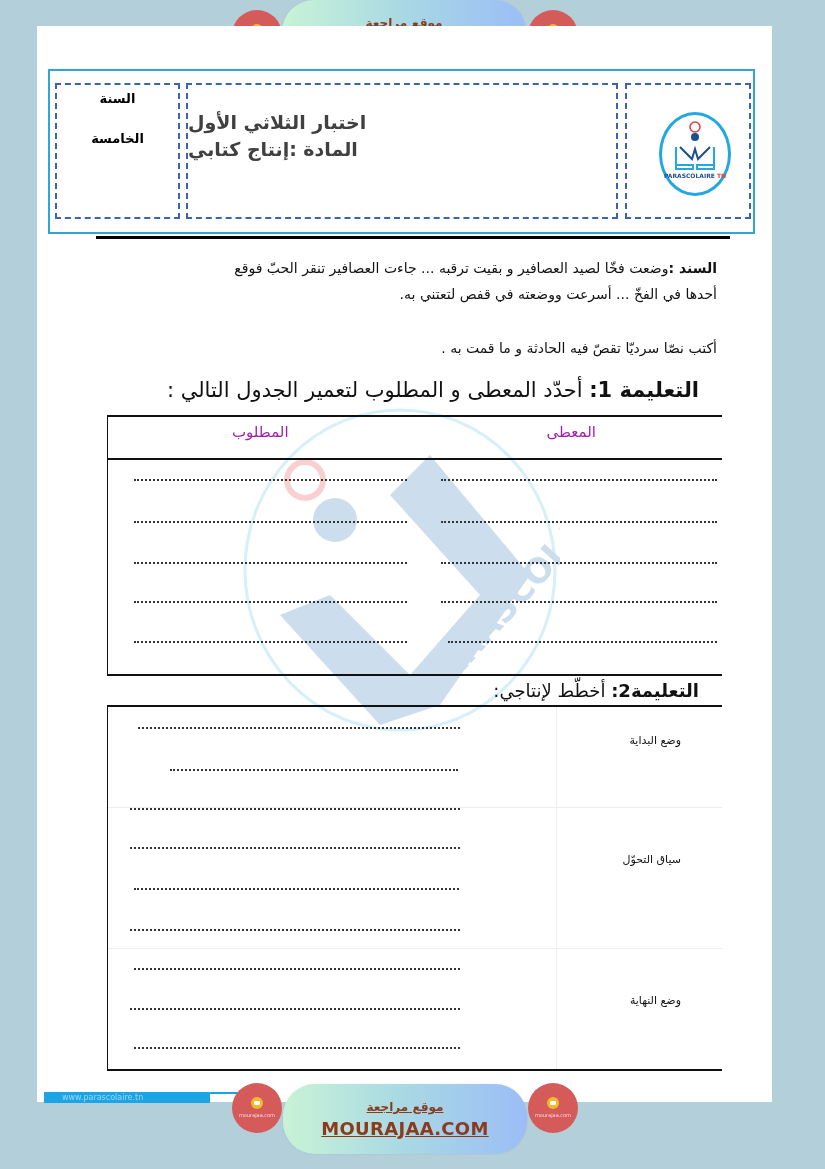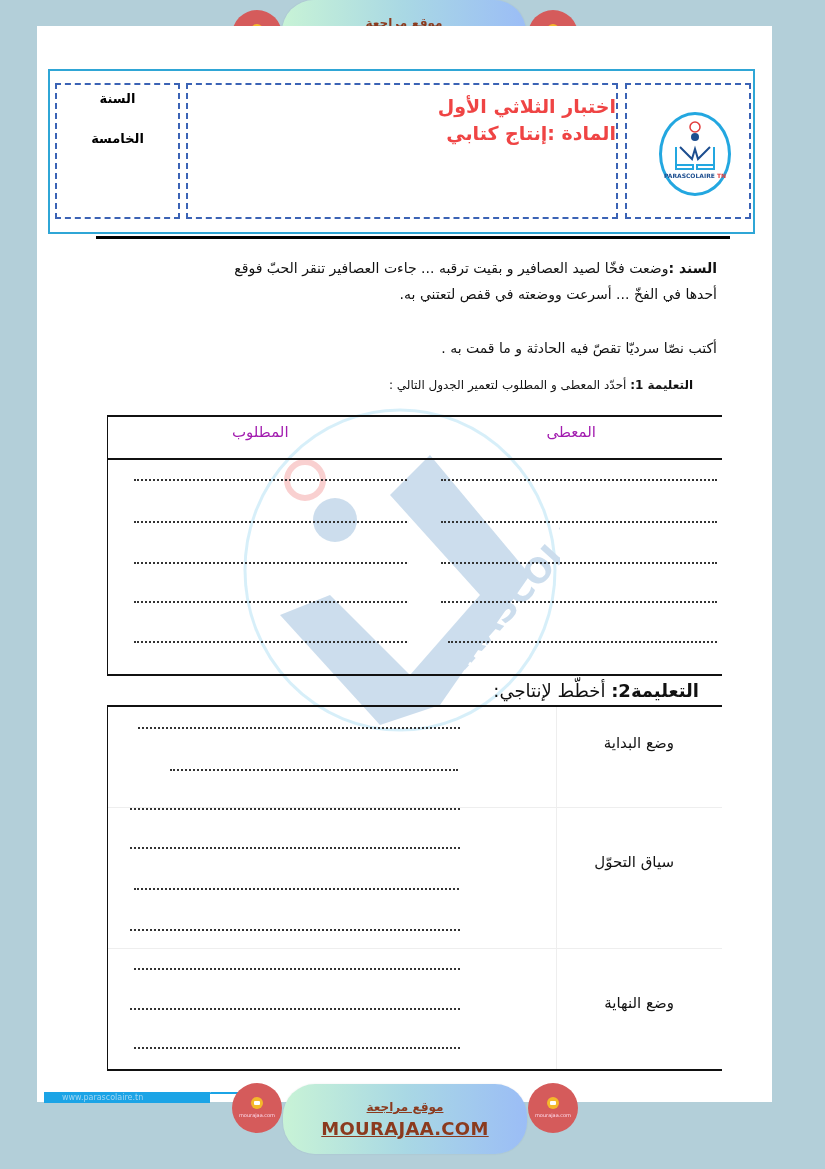--- a/index.html
+++ b/index.html
@@ -45,21 +45,21 @@
   }
   .cell {
     position:absolute; top:12px; height:136px; border:2px dashed #3b63b5; box-sizing:border-box;
   }
   .cell.year { left:5px; width:125px; }
   .cell.title { left:136px; width:432px; }
   .cell.logo { left:575px; width:126px; }
   .year-text { text-align:center; font-weight:bold; font-size:13px; color:#000; direction:rtl; line-height:20px; }
   .year-text .l1 { margin-top:4px; }
   .year-text .l2 { margin-top:20px; }
-  .title-text { text-align:right; direction:rtl; font-weight:bold; font-size:19px; color:#ef4444; line-height:27px; margin-top:8px; }
+  .title-text { text-align:left; direction:rtl; font-weight:bold; font-size:19px; color:#404040; line-height:27px; margin-top:24px; }
   .logo-oval {
     position:absolute; left:32px; top:27px; width:72px; height:84px; border-radius:50%;
     border:3px solid #23a7e0; box-sizing:border-box; background:#fff;
   }
   .logo-oval .lt { position:absolute; bottom:14px; left:0; right:0; text-align:center; font-size:6px; font-weight:bold; color:#1d4e8f; }
   .logo-oval .lt b { color:#e23b3b; }
   .hr-black { position:absolute; left:96px; top:236px; width:634px; height:3px; background:#000; }
 
   
   .txt { position:absolute; right:108px; direction:rtl; font-family:"DejaVu Sans", sans-serif; font-size:14px; color:#111; white-space:nowrap; }
@@ -73,21 +73,21 @@
   }
   .tbl1 .headrow { position:absolute; left:0; right:0; top:0; height:41px; border-bottom:2px solid #111; }
   .tbl1 .hcell { position:absolute; top:6px; font-size:15px; color:#a21caf; direction:rtl; }
   .dots { position:absolute; height:0; border-top:2px dotted #333; }
 
   .tbl2 {
     position:absolute; left:107px; top:705px; width:615px; height:366px;
     border-top:2px solid #111; border-bottom:2px solid #111; border-left:1px solid #111;
     box-sizing:border-box;
   }
-  .tbl2 .label { position:absolute; font-size:15px; color:#111; direction:rtl; right:48px; }
+  .tbl2 .label { position:absolute; font-size:11px; color:#111; direction:rtl; right:41px; }
   .tbl2 .vsep { position:absolute; left:448px; top:0; bottom:0; width:1px; background:#eee; }
   .tbl2 .hsep { position:absolute; left:0; right:0; height:1px; background:#eee; }
 
   
   .wm { position:absolute; left:240px; top:405px; width:320px; height:335px; opacity:0.35; pointer-events:none; }
 
   .footer-bar {
     position:absolute; left:44px; top:1092px; width:166px; height:11px; background:#1ba4e6;
     color:#9fd6f3; font-size:8px; line-height:11px; overflow:hidden; padding-left:18px; box-sizing:border-box;
   }
@@ -147,21 +147,21 @@
   <ellipse cx="160" cy="165" rx="155" ry="160" fill="none" stroke="#8fd3f0" stroke-width="3"></ellipse>
   <circle cx="65" cy="75" r="18" fill="none" stroke="#f07a7a" stroke-width="6"></circle>
   <path d="M40 210 L140 320 L200 300 L290 170 L190 50 L150 90 L240 190 L170 270 L90 190 Z" fill="#6fa0cc"></path>
   <circle cx="95" cy="115" r="22" fill="#6fa0cc"></circle>
   <text x="150" y="290" font-family="DejaVu Sans, sans-serif" font-weight="bold" font-size="34" fill="#6fa0cc" transform="rotate(-48 180 240)">PARASCOLAIRE.TN</text>
 </svg>
 
 <div class="txt" style="top:260px;"><b>السند :</b><span>وضعت فخّا لصيد العصافير و بقيت ترقبه ... جاءت العصافير تنقر الحبّ فوقع</span></div>
 <div class="txt" style="top:286px;">أحدها في الفخّ ... أسرعت ووضعته في قفص لتعتني به.</div>
 <div class="txt" style="top:340px;">أكتب نصّا سرديّا تقصّ فيه الحادثة و ما قمت به .</div>
-<div class="txt" style="top:378px; right:132px; font-size:12px;"><b>التعليمة 1:</b> <span>أحدّد المعطى و المطلوب لتعمير الجدول التالي :</span></div>
+<div class="txt" style="top:378px; right:126px; font-size:21px;"><b>التعليمة 1:</b> <span>أحدّد المعطى و المطلوب لتعمير الجدول التالي :</span></div>
 
 <div class="tbl1">
   <div class="headrow">
     <div class="hcell" style="right:126px;">المعطى</div>
     <div class="hcell" style="left:124px;">المطلوب</div>
   </div>
   <div class="dots" style="left:333px;width:276px;top:62px;"></div>
   <div class="dots" style="left:26px;width:273px;top:62px;"></div>
   <div class="dots" style="left:333px;width:276px;top:104px;"></div>
   <div class="dots" style="left:26px;width:273px;top:104px;"></div>

